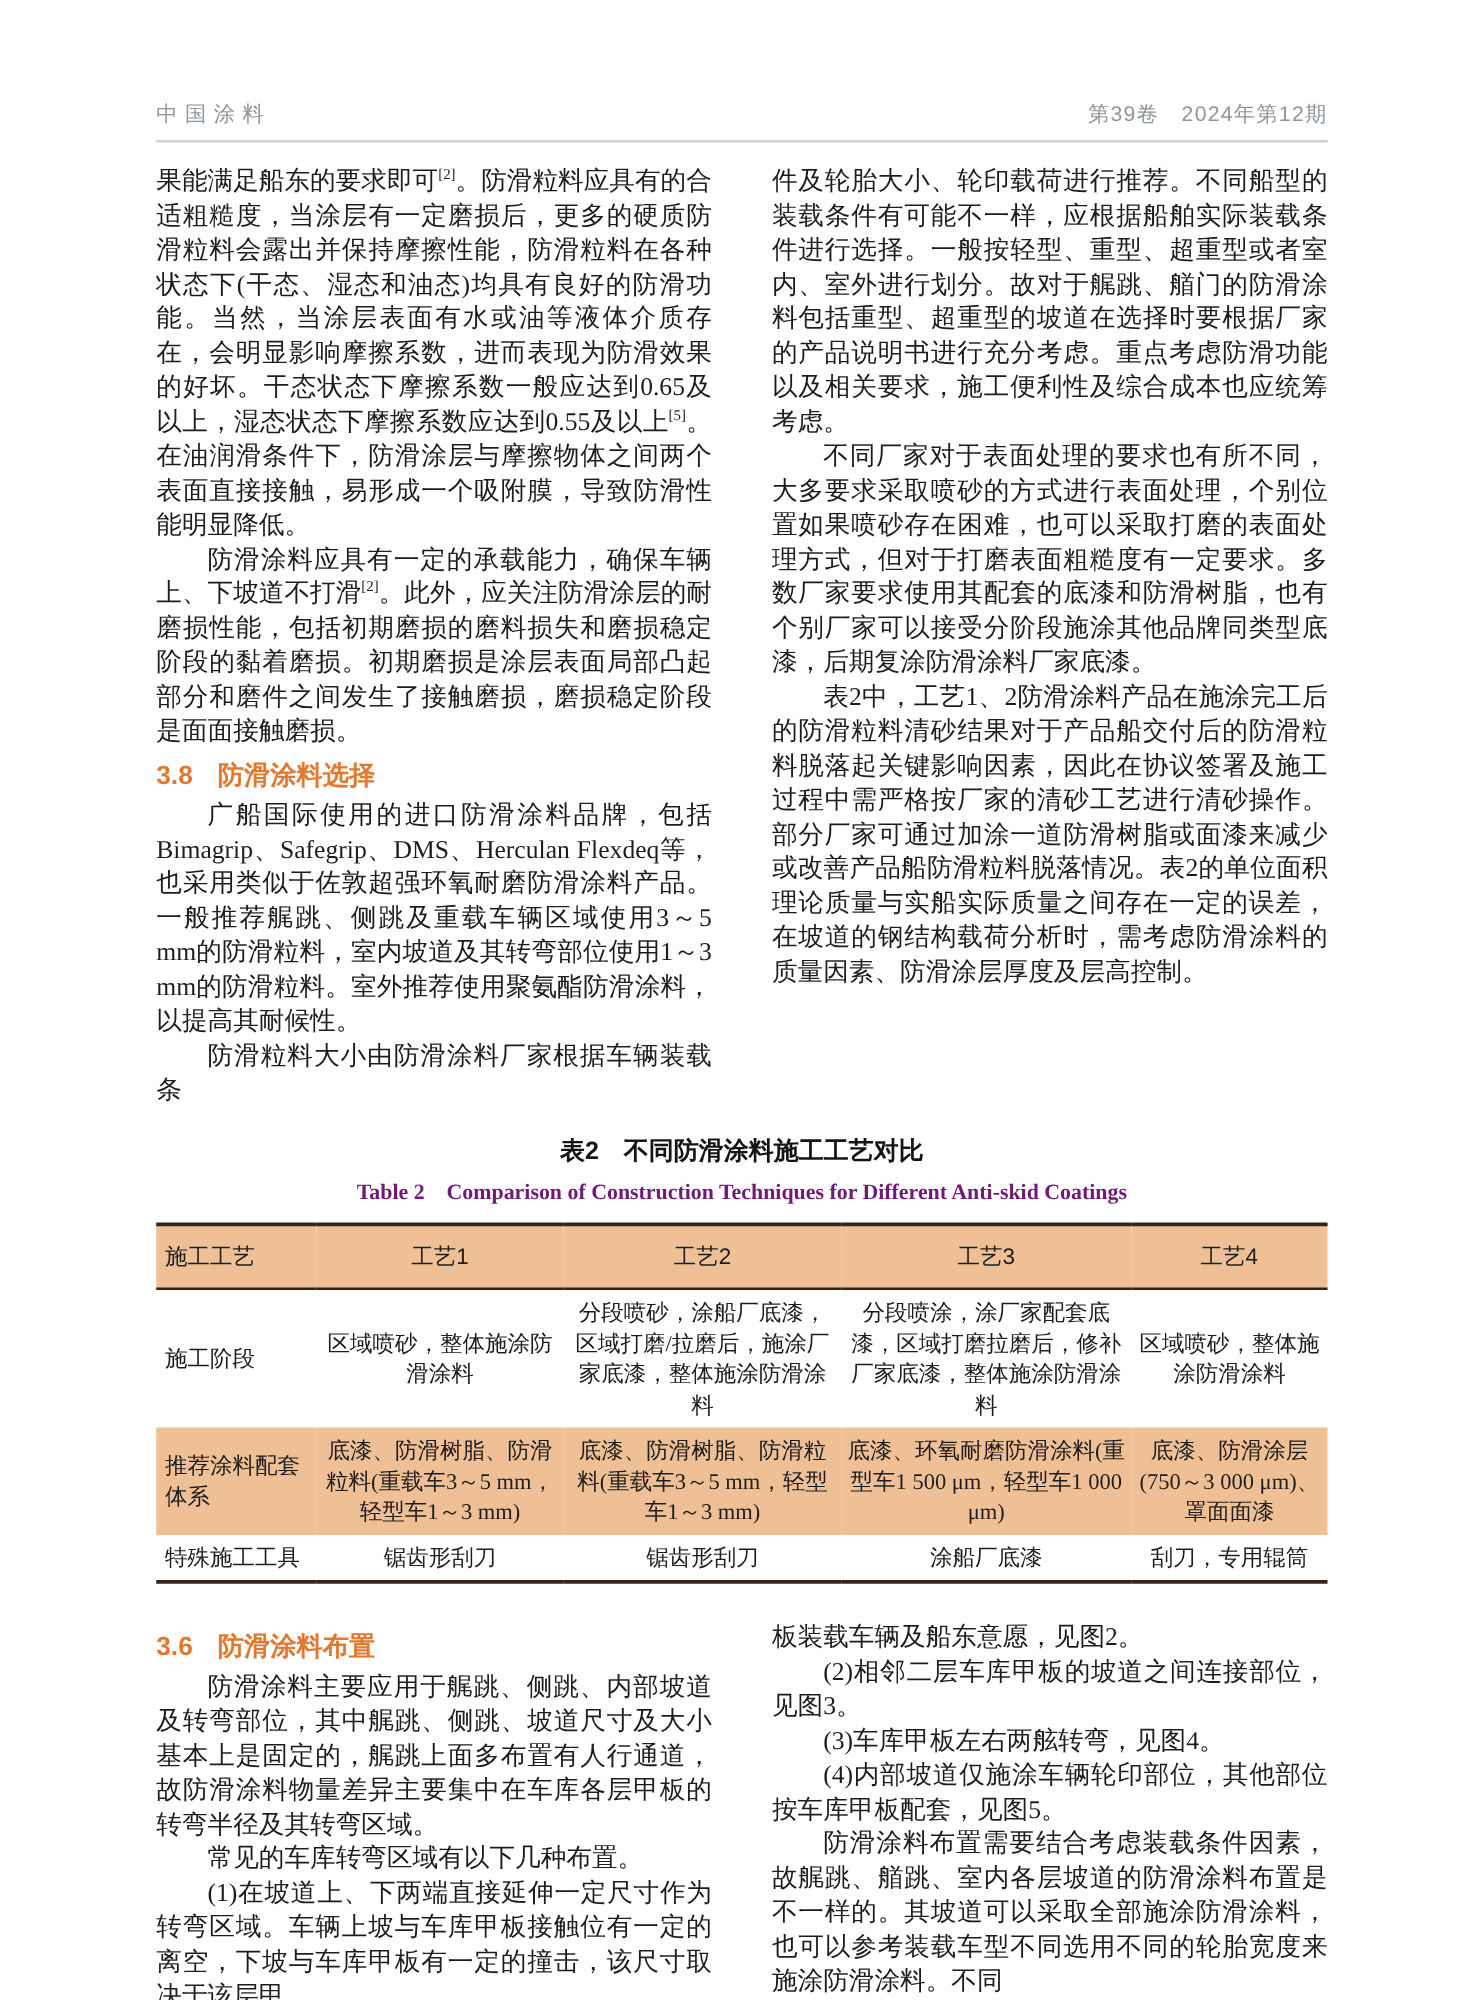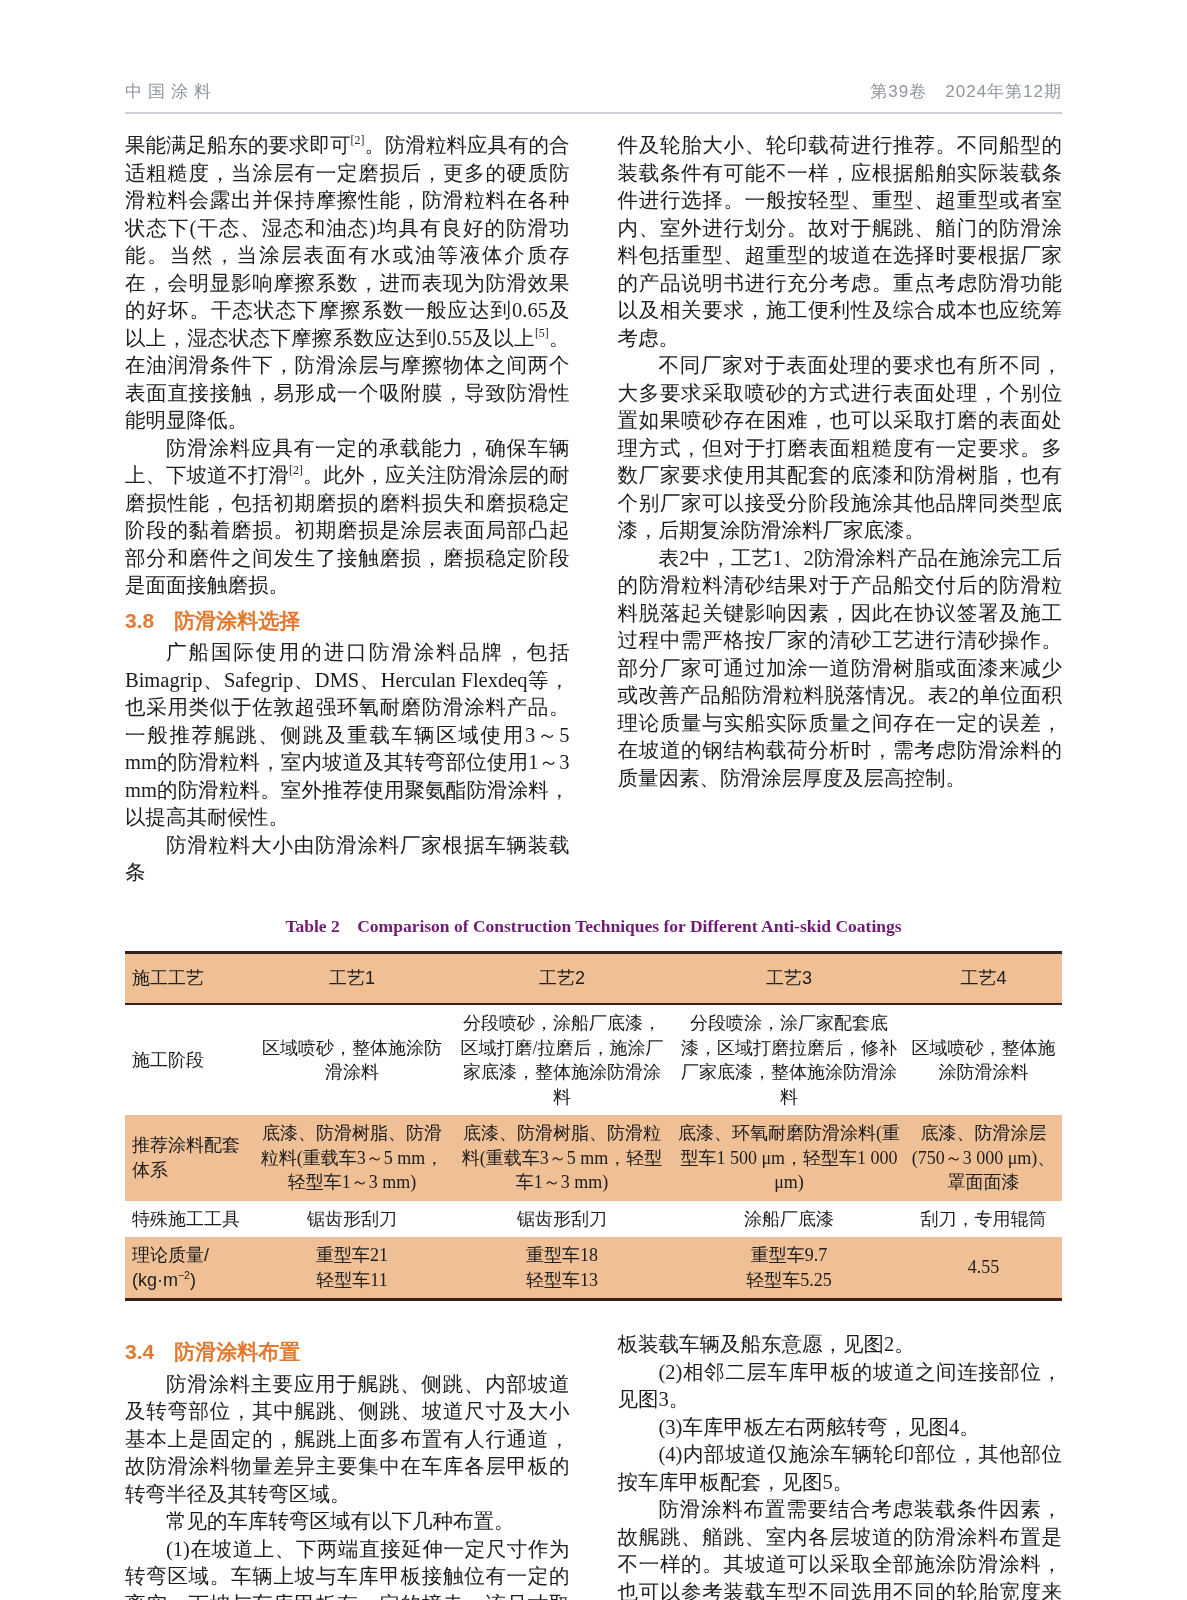--- a/index.html
+++ b/index.html
@@ -80,20 +80,21 @@
         <div class="para">防滑粒料大小由防滑涂料厂家根据车辆装载条</div>
       </div>
     <div class="col">
         <div class="para noindent">件及轮胎大小、轮印载荷进行推荐。不同船型的装载条件有可能不一样，应根据船舶实际装载条件进行选择。一般按轻型、重型、超重型或者室内、室外进行划分。故对于艉跳、艏门的防滑涂料包括重型、超重型的坡道在选择时要根据厂家的产品说明书进行充分考虑。重点考虑防滑功能以及相关要求，施工便利性及综合成本也应统筹考虑。</div>
         <div class="para">不同厂家对于表面处理的要求也有所不同，大多要求采取喷砂的方式进行表面处理，个别位置如果喷砂存在困难，也可以采取打磨的表面处理方式，但对于打磨表面粗糙度有一定要求。多数厂家要求使用其配套的底漆和防滑树脂，也有个别厂家可以接受分阶段施涂其他品牌同类型底漆，后期复涂防滑涂料厂家底漆。</div>
         <div class="para">表2中，工艺1、2防滑涂料产品在施涂完工后的防滑粒料清砂结果对于产品船交付后的防滑粒料脱落起关键影响因素，因此在协议签署及施工过程中需严格按厂家的清砂工艺进行清砂操作。部分厂家可通过加涂一道防滑树脂或面漆来减少或改善产品船防滑粒料脱落情况。表2的单位面积理论质量与实船实际质量之间存在一定的误差，在坡道的钢结构载荷分析时，需考虑防滑涂料的质量因素、防滑涂层厚度及层高控制。</div>
       </div>
   </div>
 
   <div class="table-block">
+    <div class="tbl-title-cn">表2　不同防滑涂料施工工艺对比</div>
     <div class="tbl-title-en">Table 2　Comparison of Construction Techniques for Different Anti-skid Coatings</div>
     <table class="cmp">
       <colgroup>
           <col style="width: 128px;">
           <col style="width: 198px;">
           <col style="width: 222px;">
           <col style="width: 232px;">
           <col style="width: 157px;">
         </colgroup>
       <thead>
@@ -120,34 +121,27 @@
             <td>底漆、环氧耐磨防滑涂料(重型车1 500 μm，轻型车1 000 μm)</td>
             <td>底漆、防滑涂层(750～3 000 μm)、罩面面漆</td>
           </tr>
           <tr>
             <td class="lbl">特殊施工工具</td>
             <td>锯齿形刮刀</td>
             <td>锯齿形刮刀</td>
             <td>涂船厂底漆</td>
             <td>刮刀，专用辊筒</td>
           </tr>
-          <tr class="band">
-            <td class="lbl">理论质量/<br>(kg·m<sup>−2</sup>)</td>
-            <td>重型车21<br>轻型车11</td>
-            <td>重型车18<br>轻型车13</td>
-            <td>重型车9.7<br>轻型车5.25</td>
-            <td>4.55</td>
-          </tr>
         </tbody>
     </table>
   </div>
 
   <div class="cols" style="margin-top:30px;">
     <div class="col">
-        <div class="sec-heading"><span class="sec-num">3.4</span><span>防滑涂料布置</span></div>
+        <div class="sec-heading"><span class="sec-num">3.6</span><span>防滑涂料布置</span></div>
         <div class="para">防滑涂料主要应用于艉跳、侧跳、内部坡道及转弯部位，其中艉跳、侧跳、坡道尺寸及大小基本上是固定的，艉跳上面多布置有人行通道，故防滑涂料物量差异主要集中在车库各层甲板的转弯半径及其转弯区域。</div>
         <div class="para">常见的车库转弯区域有以下几种布置。</div>
         <div class="para">(1)在坡道上、下两端直接延伸一定尺寸作为转弯区域。车辆上坡与车库甲板接触位有一定的离空，下坡与车库甲板有一定的撞击，该尺寸取决于该层甲</div>
       </div>
     <div class="col">
         <div class="para noindent">板装载车辆及船东意愿，见图2。</div>
         <div class="para">(2)相邻二层车库甲板的坡道之间连接部位，见图3。</div>
         <div class="para">(3)车库甲板左右两舷转弯，见图4。</div>
         <div class="para">(4)内部坡道仅施涂车辆轮印部位，其他部位按车库甲板配套，见图5。</div>
         <div class="para">防滑涂料布置需要结合考虑装载条件因素，故艉跳、艏跳、室内各层坡道的防滑涂料布置是不一样的。其坡道可以采取全部施涂防滑涂料，也可以参考装载车型不同选用不同的轮胎宽度来施涂防滑涂料。不同</div>

